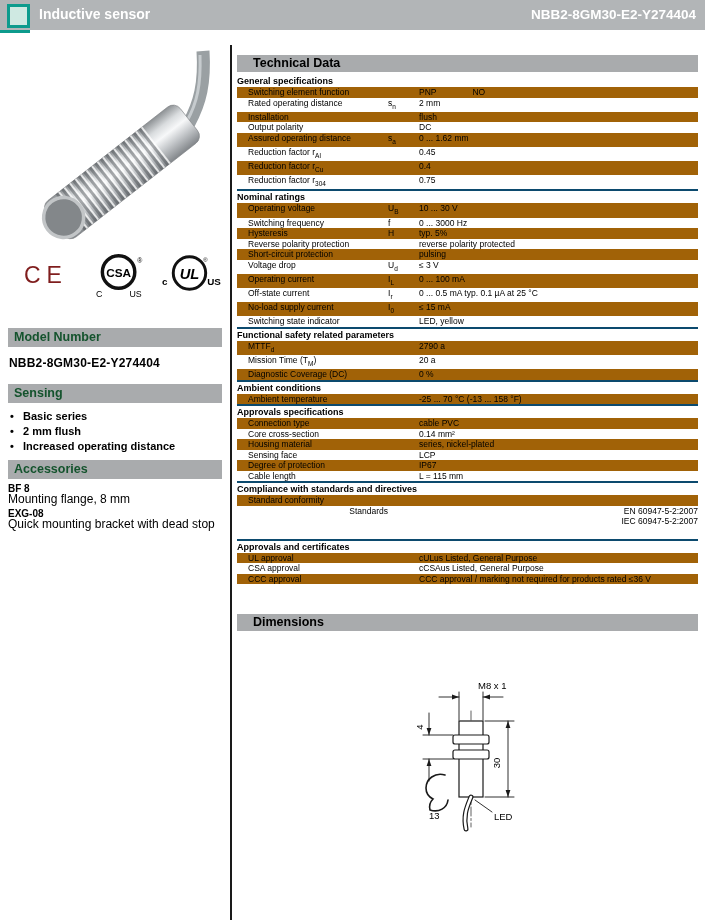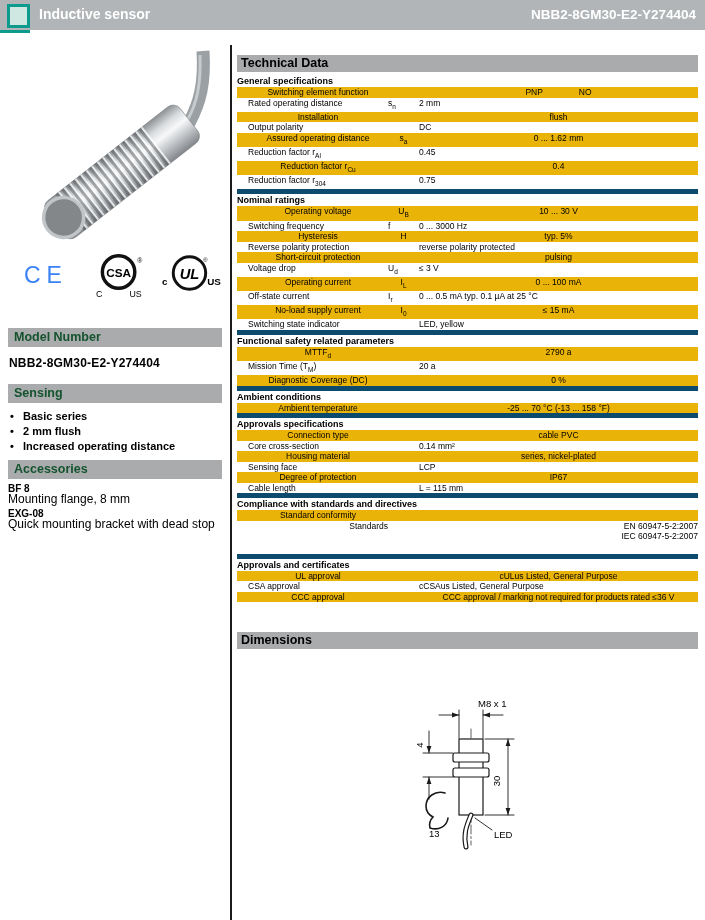--- a/index.html
+++ b/index.html
@@ -14,41 +14,41 @@
   .topbar-title { position:absolute; left:39px; top:6px; font-size:14px; font-weight:bold; color:#fff; }
   .topbar-part  { position:absolute; right:9px; top:7px; font-size:13.5px; font-weight:bold; color:#fff; }
 
   .vdivider { position:absolute; left:230px; top:45px; height:875px; width:2px; background:#1a1a1a; }
 
   
   .sidebar { position:absolute; left:8px; top:45px; width:214px; }
   .side-bar-header { background:#a9abad; font-weight:bold; font-size:12.5px; color:#14532d; padding:2px 6px 3px; }
   .photo { position:relative; width:214px; height:200px; }
   .certs { display:flex; align-items:center; height:52px; margin-top:4px; }
-  .ce-mark { font-size:23px; letter-spacing:6px; margin-left:16px; color:#3b82f6; }
+  .ce-mark { font-size:23px; letter-spacing:6px; margin-left:16px; color:#7f1d1d; }
   .cert-svg { display:block; }
   .model-bar { margin-top:27px; }
   .model-value { font-weight:bold; font-size:12px; margin:9px 0 14px 1px; letter-spacing:.2px; }
   .features-bar { margin-top:0; }
   .features-list { list-style:none; margin:6px 0 6px 0; }
   .features-list li { position:relative; font-weight:bold; font-size:11px; line-height:15px; padding-left:15px; }
   .features-list li::before { content:"\2022"; position:absolute; left:2px; }
   .acc-item { margin-top:4px; }
   .acc-name { font-weight:bold; font-size:10px; line-height:11px; }
   .acc-desc { font-size:12px; line-height:10px; }
 
   
   .main { position:absolute; left:237px; top:55px; width:461px; }
-  .content-bar { background:#a9abad; font-weight:bold; font-size:12.5px; height:17px; line-height:16px; padding-left:4px; }
+  .content-bar { background:#a9abad; font-weight:bold; font-size:12.5px; height:17px; line-height:16px; padding-left:16px; }
   .spec-table { margin-top:3px; }
-  .sec-title { font-weight:bold; font-size:9px; line-height:11px; border-top:5px solid #0c4a6e; padding-top:1px; }
+  .sec-title { font-weight:bold; font-size:9px; line-height:11px; border-top:2px solid #0c4a6e; padding-top:1px; }
   .sec-title.first { border-top:none; }
   .sec-title.gap { margin-top:12px; }
   .trow { display:grid; grid-template-columns:140px 31px 1fr; padding-left:11px; font-size:8.5px; line-height:10.5px; min-height:10.5px; }
-  .trow.shaded { background:#eab308;text-align:center; }
+  .trow.shaded { background:#a16207; }
   .trow.indent2 { padding-left:21px; grid-template-columns:130px 31px 1fr;text-align:right; }
   .tcell { white-space:normal; }
   sub { font-size:6.5px; }
   .dim-bar { margin-top:30px; }
   .dim-wrap { height:259px; }
   .dim-wrap svg { margin:44px 0 0 146px; display:block; }
 
   svg text { font-family:"Liberation Sans","DejaVu Sans",sans-serif; }
 </style>
 </head>

